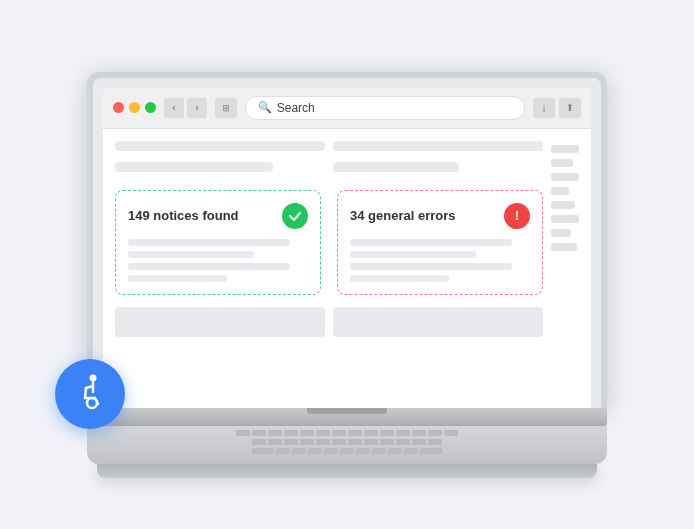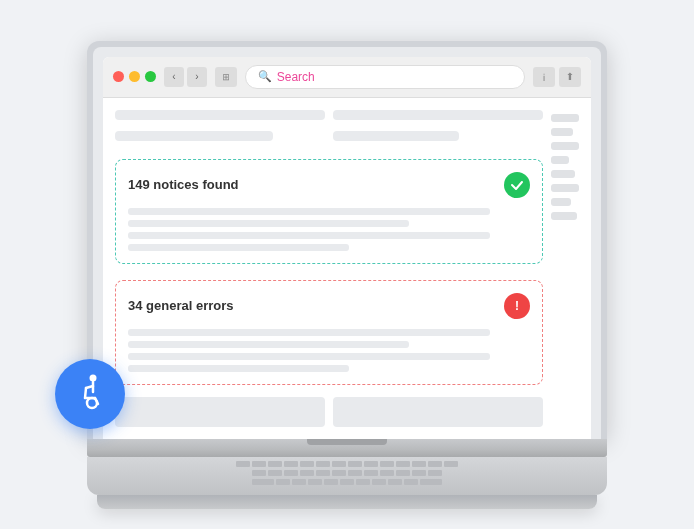--- a/index.html
+++ b/index.html
@@ -166,21 +166,21 @@
 
     .top-bar-section {
       display: flex;
       flex-direction: column;
       gap: 5px;
     }
 
     
     .cards-row {
       display: grid;
-      grid-template-columns: 1fr;
+      grid-template-columns: 1fr 1fr;
       gap: 16px;
       margin-bottom: 12px;
     }
 
     .info-card {
       border: 1.5px dashed #ccc;
       border-radius: 8px;
       padding: 12px;
       background: #fff;
       position: relative;
@@ -393,21 +393,21 @@
               </div>
               <div class="nav-btn">
                 <span>›</span>
               </div>
             </div>
             <div class="window-btn">
               <span>⊞</span>
             </div>
             <div class="search-bar">
               <span class="search-icon-svg">🔍</span>
-              <span style="font-size:12px;color:#ec4899;">Search</span>
+              <span style="font-size:12px;color:#404040;">Search</span>
             </div>
             <div class="browser-actions">
               <div class="browser-action-btn">
                 <span>ℹ</span>
               </div>
               <div class="browser-action-btn">
                 <span>⬆</span>
               </div>
             </div>
           </div>

